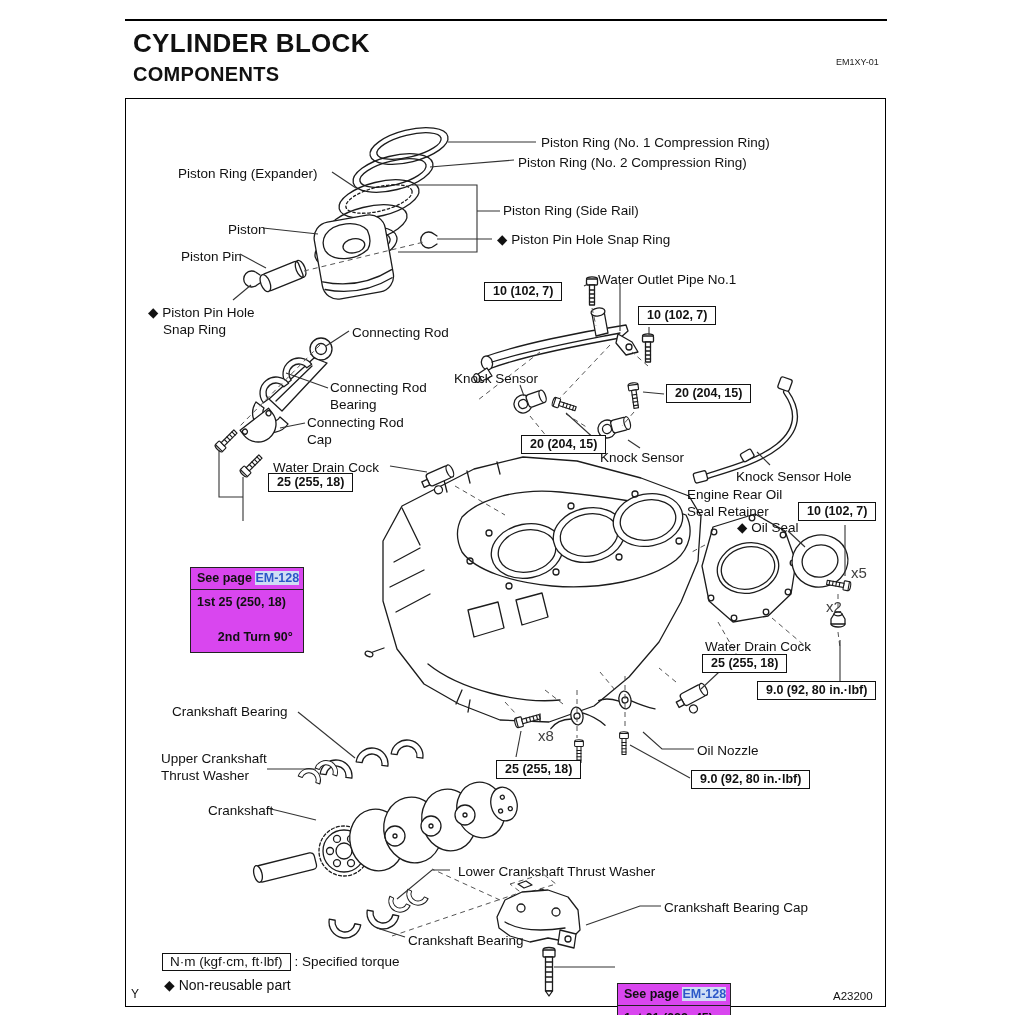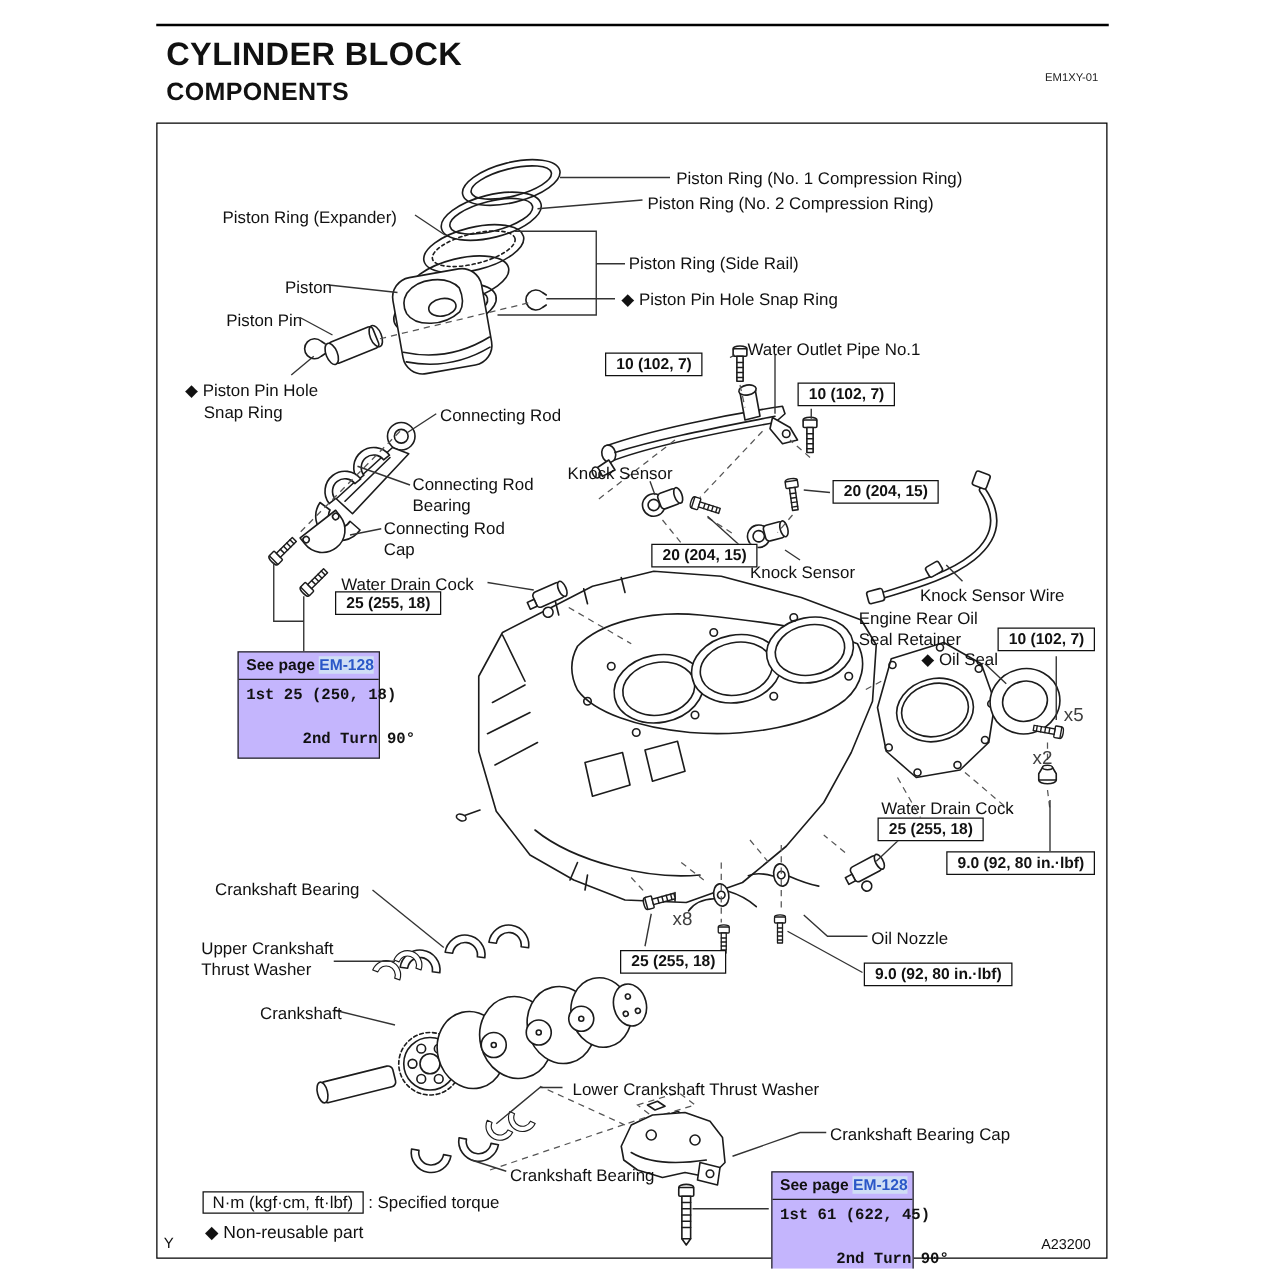--- a/index.html
+++ b/index.html
@@ -11,23 +11,23 @@
   .rule{position:absolute;left:125px;top:19px;width:762px;height:2px;background:#000;}
   .title{position:absolute;left:133px;top:28px;font-size:26px;font-weight:bold;letter-spacing:.3px;}
   .doccode{position:absolute;left:836px;top:57px;font-size:9px;color:#222;}
   .subtitle{position:absolute;left:133px;top:63px;font-size:20px;font-weight:bold;letter-spacing:.3px;}
   .frame{position:absolute;left:125px;top:98px;width:759px;height:907px;border:1.6px solid #000;}
   .art{position:absolute;left:0;top:0;z-index:1;}
   .lbl{position:absolute;z-index:2;font-size:13.5px;line-height:1.27;white-space:pre-wrap;color:#111;}
   .tq{position:absolute;z-index:2;font-size:12.5px;font-weight:bold;border:1.4px solid #111;
       background:#fff;padding:1px 8px 2px;white-space:nowrap;}
   .qty{position:absolute;z-index:2;font-size:15px;color:#404040;}
-  .refbox{position:absolute;z-index:2;width:112px;border:1.3px solid #222;background:#c4b5fd;}
+  .refbox{position:absolute;z-index:2;width:112px;border:1.3px solid #222;background:#d946ef;margin-top:46px;}
   .rb-h{padding:3px 6px 4px;border-bottom:1.3px solid #222;font-weight:bold;font-size:12.5px;white-space:nowrap;}
-  .rb-b{padding:4px 6px 5px;font-weight:bold;font-size:12.5px;line-height:1.4;white-space:pre;font-family:Liberation Mono, monospace;}
+  .rb-b{padding:4px 6px 5px;font-weight:bold;font-size:12.5px;line-height:1.4;white-space:pre;}
   .link{color:#2b57c8;background:#cfdef5;}
   .legend-row{position:absolute;left:162px;top:953px;z-index:2;font-size:13.5px;white-space:nowrap;}
   .legendbox{display:inline-block;border:1.3px solid #111;padding:0 7px 1px;margin-right:4px;}
   .nonreuse{position:absolute;left:164px;top:977px;z-index:2;font-size:14px;}
   .pgmark{position:absolute;left:131px;top:987px;z-index:2;font-size:12px;}
   .figid{position:absolute;left:833px;top:990px;z-index:2;font-size:11.5px;}
   svg .ln{fill:none;stroke:#1c1c1c;stroke-width:1.3;stroke-linecap:round;stroke-linejoin:round;}
   svg .fw{fill:#fff;stroke:#1c1c1c;stroke-width:1.3;stroke-linecap:round;stroke-linejoin:round;}
   svg .ldr{fill:none;stroke:#333;stroke-width:1.1;}
   svg .dash{fill:none;stroke:#555;stroke-width:1;stroke-dasharray:5 4;}
@@ -351,21 +351,21 @@
   <div class="lbl" style="left:148px;top:304px">◆ Piston Pin Hole
     Snap Ring</div>
   <div class="lbl" style="left:352px;top:324px">Connecting Rod</div>
   <div class="lbl" style="left:598px;top:271px">Water Outlet Pipe No.1</div>
   <div class="lbl" style="left:454px;top:370px">Knock Sensor</div>
   <div class="lbl" style="left:330px;top:379px">Connecting Rod
 Bearing</div>
   <div class="lbl" style="left:307px;top:414px">Connecting Rod
 Cap</div>
   <div class="lbl" style="left:600px;top:449px">Knock Sensor</div>
-  <div class="lbl" style="left:736px;top:468px">Knock Sensor Wire</div>
+  <div class="lbl" style="left:736px;top:468px">Knock Sensor Hole</div>
   <div class="lbl" style="left:273px;top:459px">Water Drain Cock</div>
   <div class="lbl" style="left:687px;top:486px">Engine Rear Oil
 Seal Retainer</div>
   <div class="lbl" style="left:737px;top:519px">◆ Oil Seal</div>
   <div class="lbl" style="left:705px;top:638px">Water Drain Cock</div>
   <div class="lbl" style="left:172px;top:703px">Crankshaft Bearing</div>
   <div class="lbl" style="left:161px;top:750px">Upper Crankshaft
 Thrust Washer</div>
   <div class="lbl" style="left:697px;top:742px">Oil Nozzle</div>
   <div class="lbl" style="left:208px;top:802px">Crankshaft</div>

